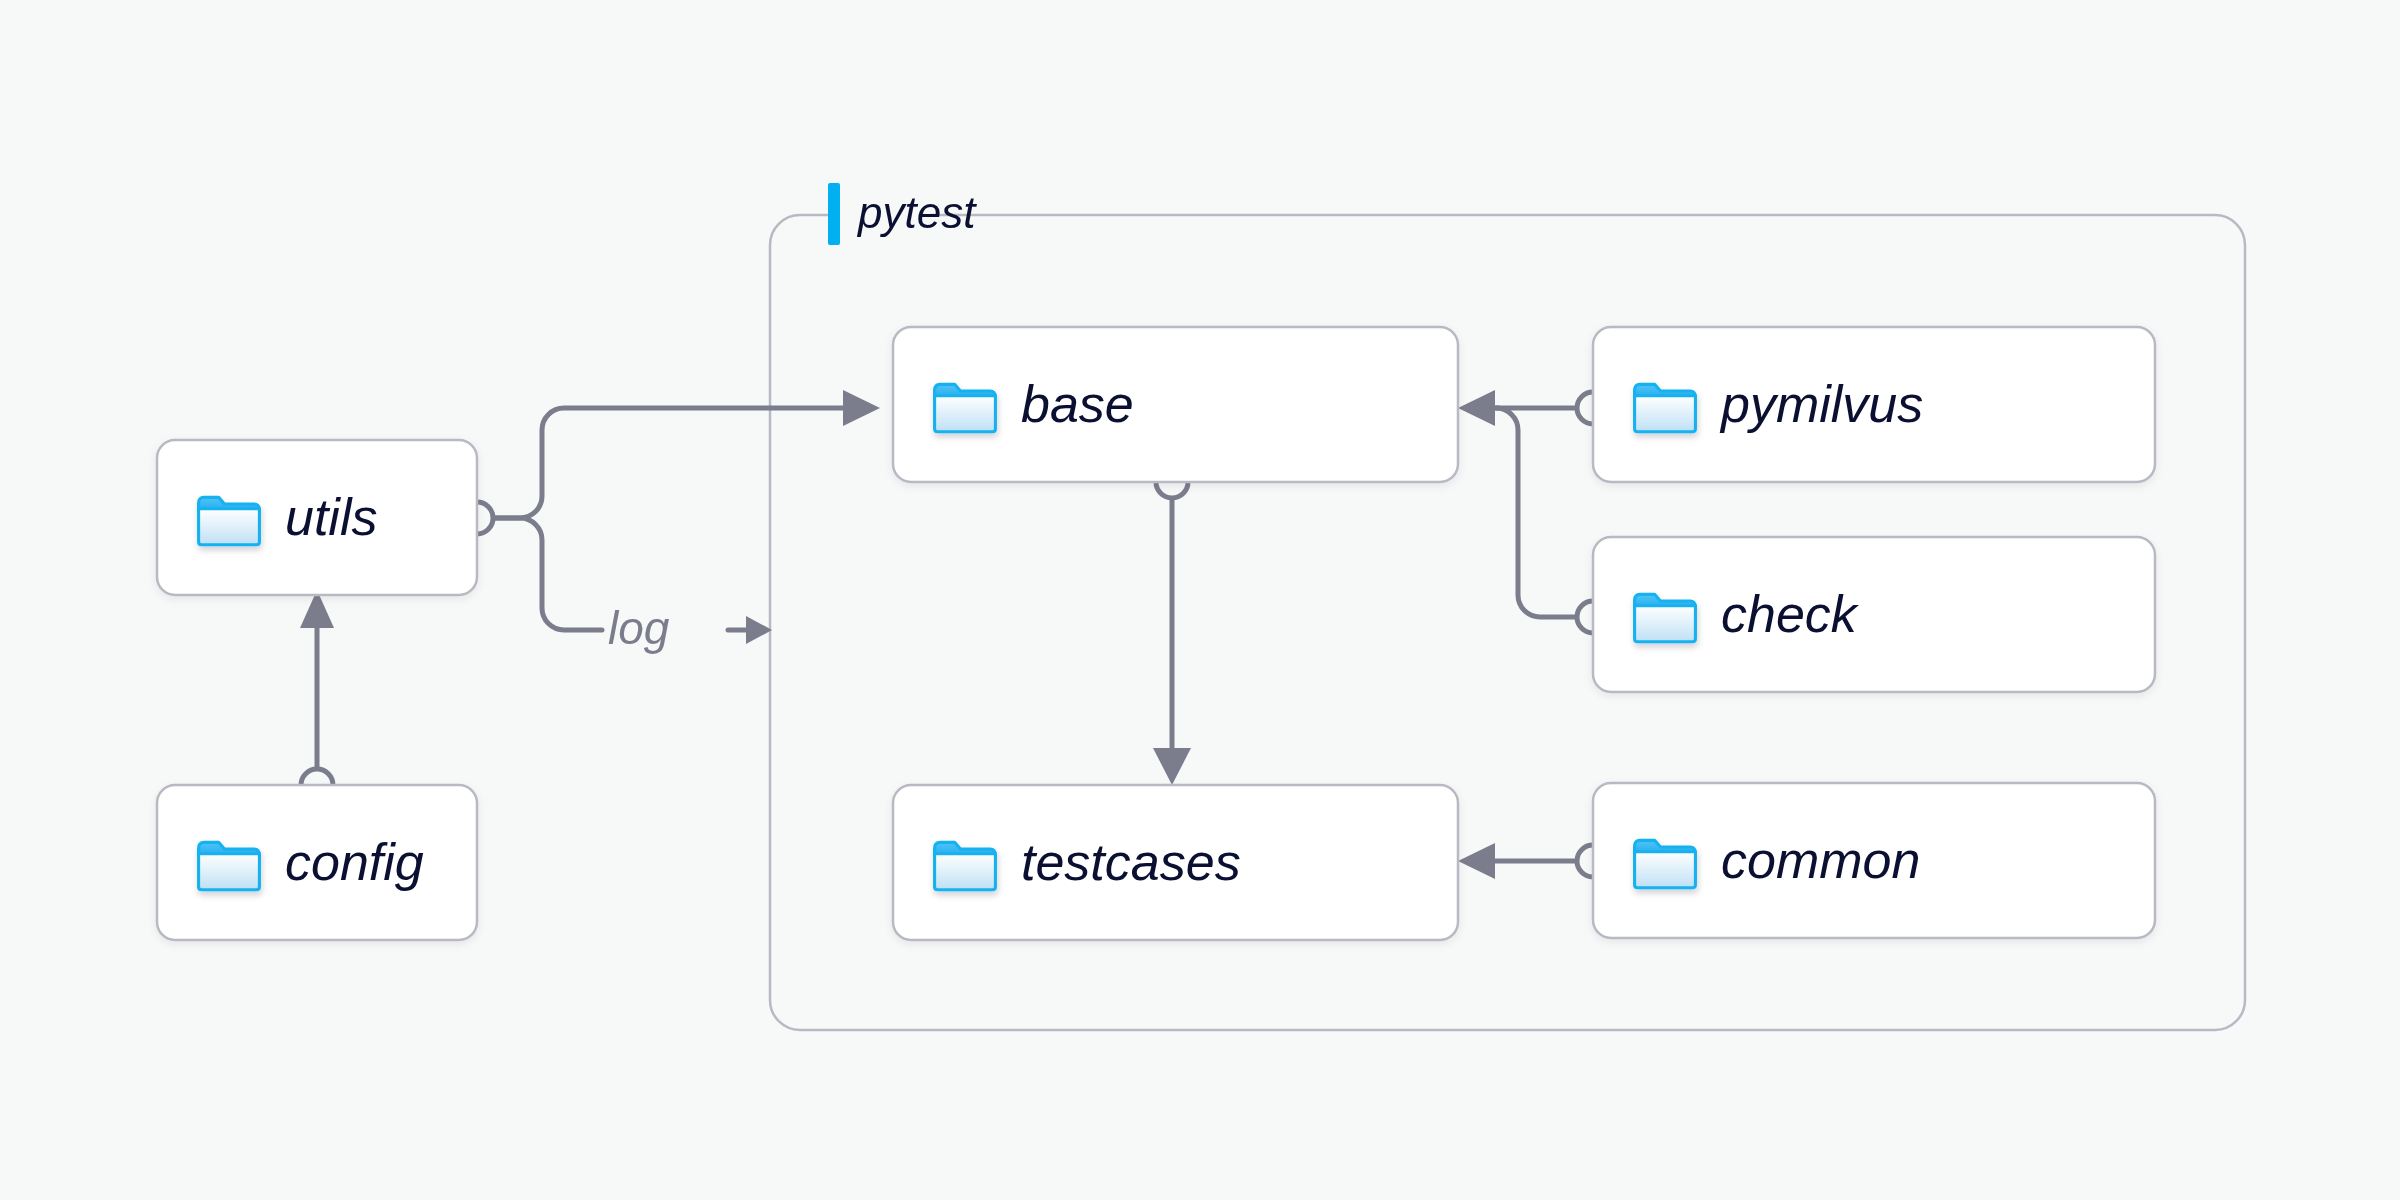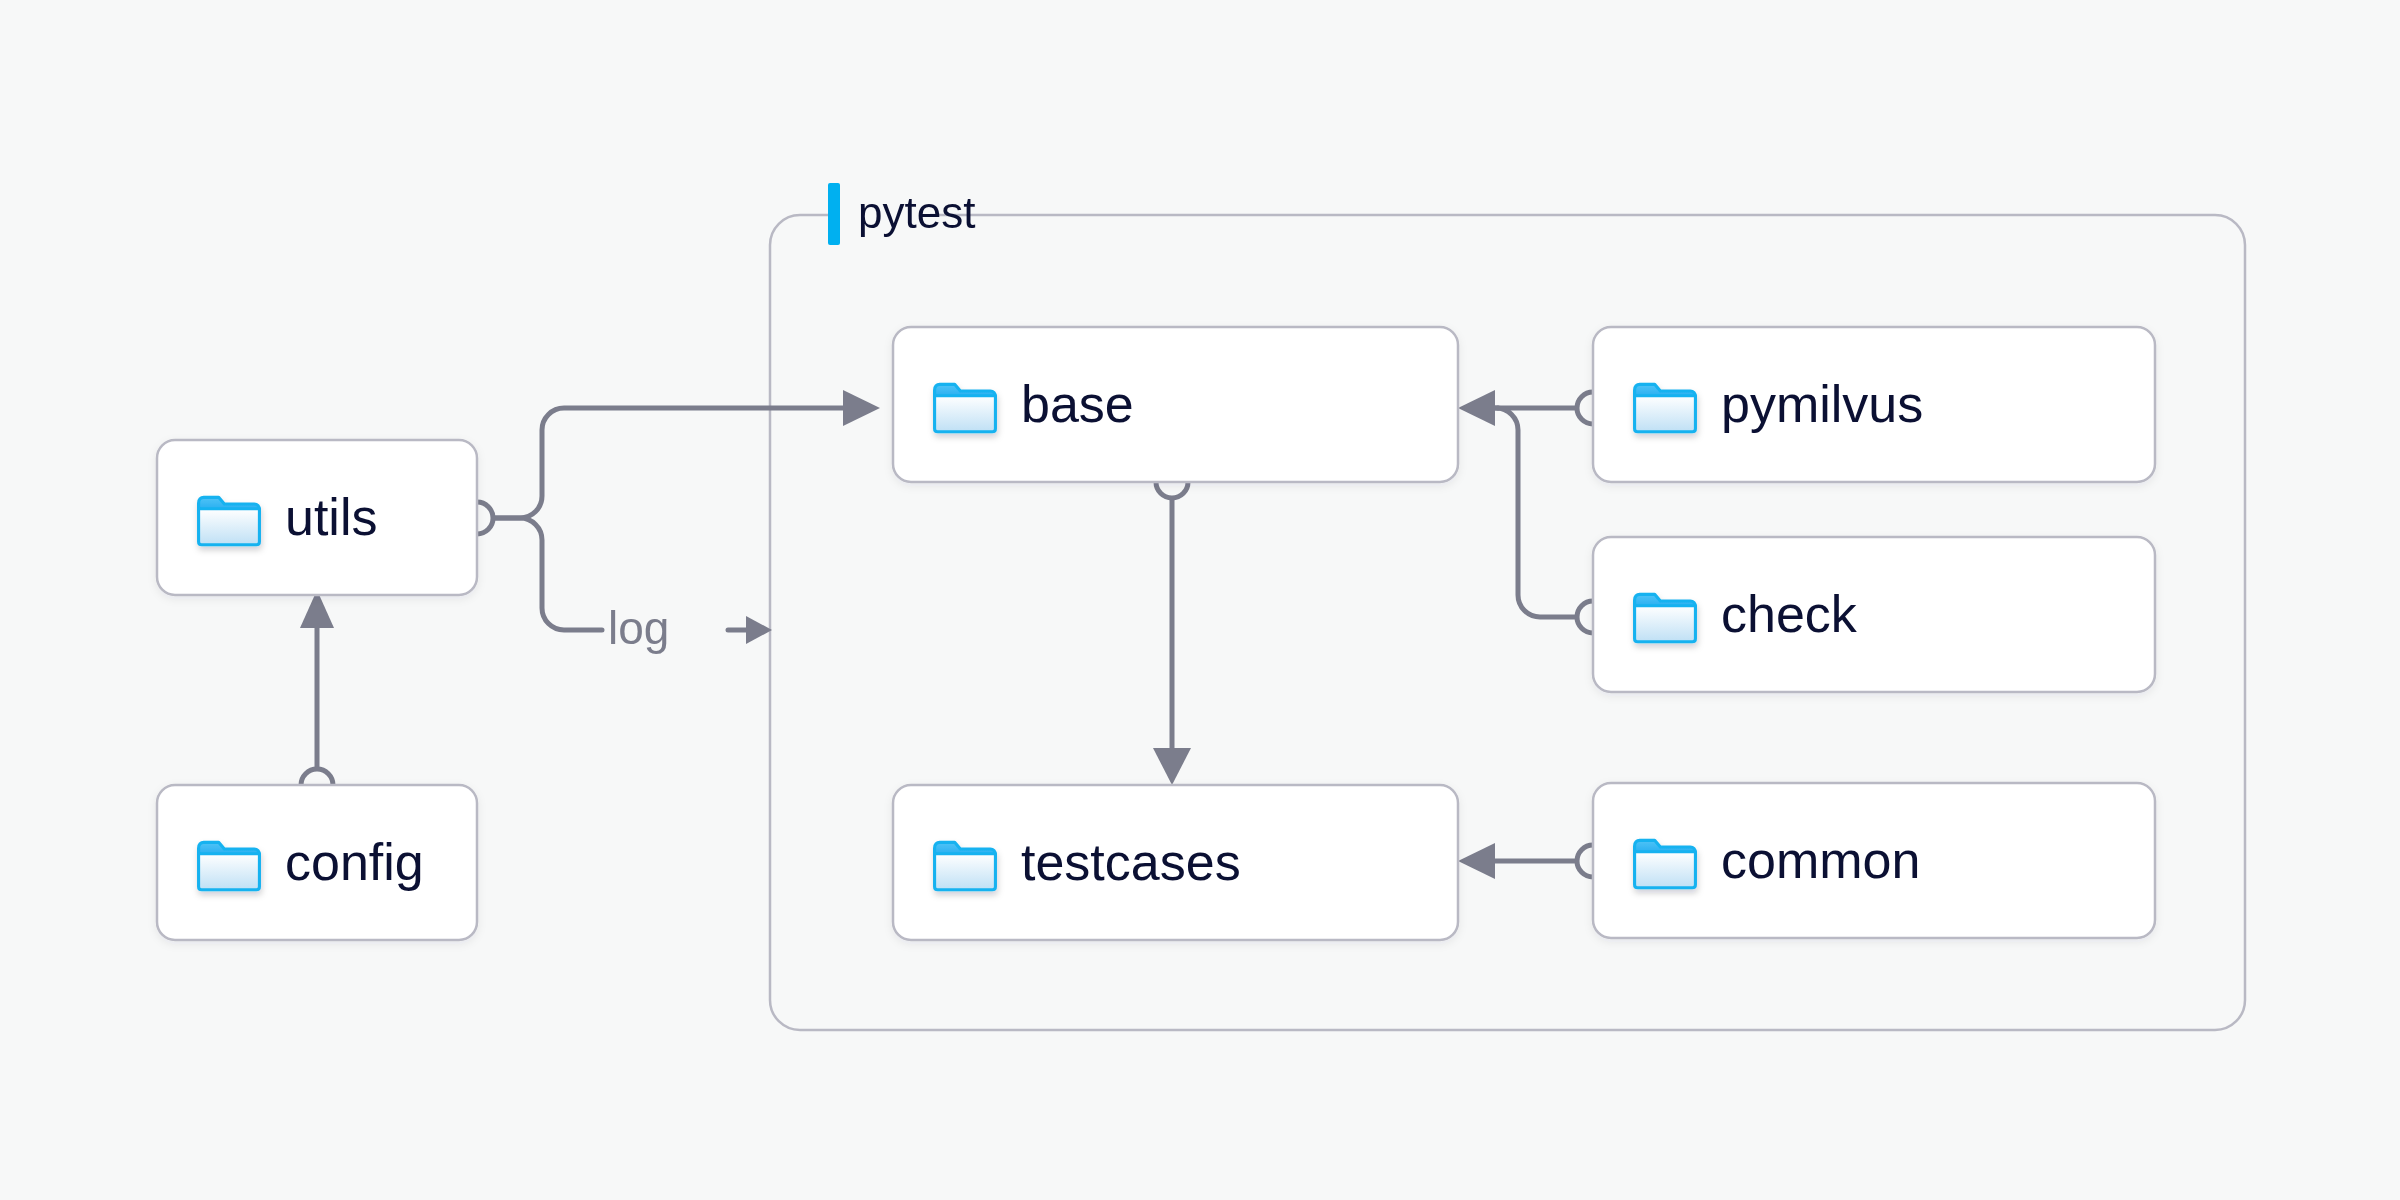--- a/index.html
+++ b/index.html
@@ -7,20 +7,21 @@
     padding: 0;
     background: #f7f8f8;
   }
   #stage {
     position: relative;
     width: 2400px;
     height: 1200px;
     background: #f7f8f8;
     font-family: "Liberation Sans", sans-serif;
     overflow: hidden;
+    font-style: italic;
   }
   #diagram-svg {
     position: absolute;
     inset: 0;
     width: 2400px;
     height: 1200px;
     display: block;
   }
   .node-box {
     fill: #ffffff;

